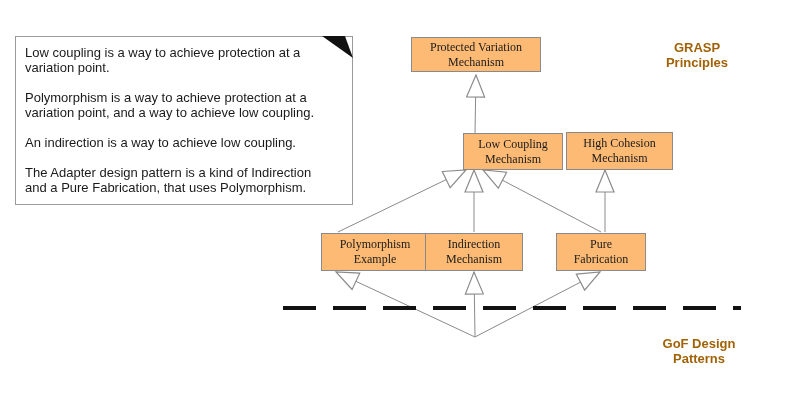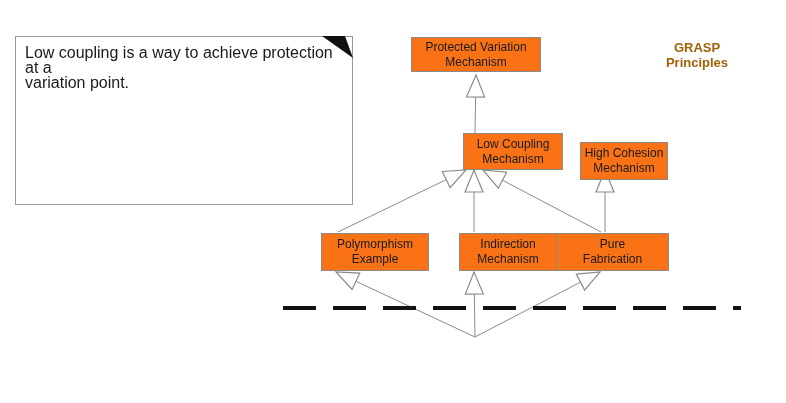--- a/index.html
+++ b/index.html
@@ -2,28 +2,28 @@
 <html><head>
 <meta charset="utf-8">
 <style>
   html,body{margin:0;padding:0;background:#ffffff;}
   .stage{
     position:relative;width:786px;height:403px;background:#ffffff;
     font-family:"Liberation Sans",sans-serif;color:#111;overflow:hidden;
   }
   .edges{position:absolute;left:0;top:0;width:786px;height:403px;}
   .node{
-    position:absolute;box-sizing:border-box;background:#f97316;
+    position:absolute;box-sizing:border-box;background:#fdba74;
     border:1px solid #8a8a8a;display:flex;align-items:center;justify-content:center;
-    text-align:center;font-size:12px;line-height:15px;white-space:pre-line;color:#1a1a1a;
+    text-align:center;font-size:12px;line-height:15px;white-space:pre-line;color:#1a1a1a;font-family:Liberation Serif, serif;
   }
   .note{
     position:absolute;left:15px;top:36px;width:338px;height:169px;box-sizing:border-box;
     background:#ffffff;border:1px solid #9a9a9a;padding:8px 4px 6px 9px;
-    font-size:16px;line-height:15px;color:#1a1a1a;
+    font-size:13px;line-height:15px;color:#1a1a1a;
   }
   .note p{margin:0 0 15px 0;white-space:pre-line;}
   .note p:last-child{margin-bottom:0;}
   .fold{
     position:absolute;left:322px;top:36px;width:31px;height:22px;background:#111;
     clip-path:polygon(0 0,74% 0,100% 100%);
   }
   .side-label{
     position:absolute;font-weight:bold;font-size:13px;line-height:15px;
     text-align:center;white-space:pre-line;color:#a16207;
@@ -55,40 +55,47 @@
     <line x1="475" y1="337" x2="336" y2="272" stroke="#8a8a8a" stroke-width="1" marker-end="url(#arrow-open)"></line>
     <line x1="475" y1="337" x2="474" y2="272" stroke="#8a8a8a" stroke-width="1" marker-end="url(#arrow-open)"></line>
     <line x1="475" y1="337" x2="600" y2="272" stroke="#8a8a8a" stroke-width="1" marker-end="url(#arrow-open)"></line>
 
     <line x1="283" y1="308" x2="741" y2="308" stroke="#111111" stroke-width="4" stroke-dasharray="33 17"></line>
   </svg>
 
   <div class="note">
     <p>Low coupling is a way to achieve protection at a
 variation point.</p>
+    <p>Polymorphism is a way to achieve protection at a
+variation point, and a way to achieve low coupling.</p>
+    <p>An indirection is a way to achieve low coupling.</p>
+    <p>The Adapter design pattern is a kind of Indirection
+and a Pure Fabrication, that uses Polymorphism.</p>
   </div>
   <div class="fold"></div>
 
   <div class="node" style="left:411px;top:37px;width:130px;height:35px;">Protected Variation
 Mechanism</div>
 
   <div class="node" style="left:424px;top:133px;width:100px;height:37px;margin-left:39px;">Low Coupling
 Mechanism</div>
 
-  <div class="node" style="left:580px;top:132px;width:88px;height:38px;margin-top:10px;">High Cohesion
+  <div class="node" style="left:566px;top:132px;width:107px;height:38px;">High Cohesion
 Mechanism</div>
 
   <div class="node" style="left:280px;top:233px;width:108px;height:38px;margin-left:41px;">Polymorphism
 Example</div>
 
-  <div class="node" style="left:425px;top:233px;width:98px;height:38px;margin-left:34px;">Indirection
+  <div class="node" style="left:425px;top:233px;width:98px;height:38px;">Indirection
 Mechanism</div>
 
-  <div class="node" style="left:556px;top:233px;width:113px;height:38px;">Pure
+  <div class="node" style="left:556px;top:233px;width:90px;height:38px;">Pure
 Fabrication</div>
 
 
   <div class="side-label grasp-label">GRASP
 Principles</div>
+  <div class="side-label gof-label">GoF Design
+Patterns</div>
 
   <div class="watermark">CSDN @StuGeek</div>
 
 </div>
 
 </body></html>

